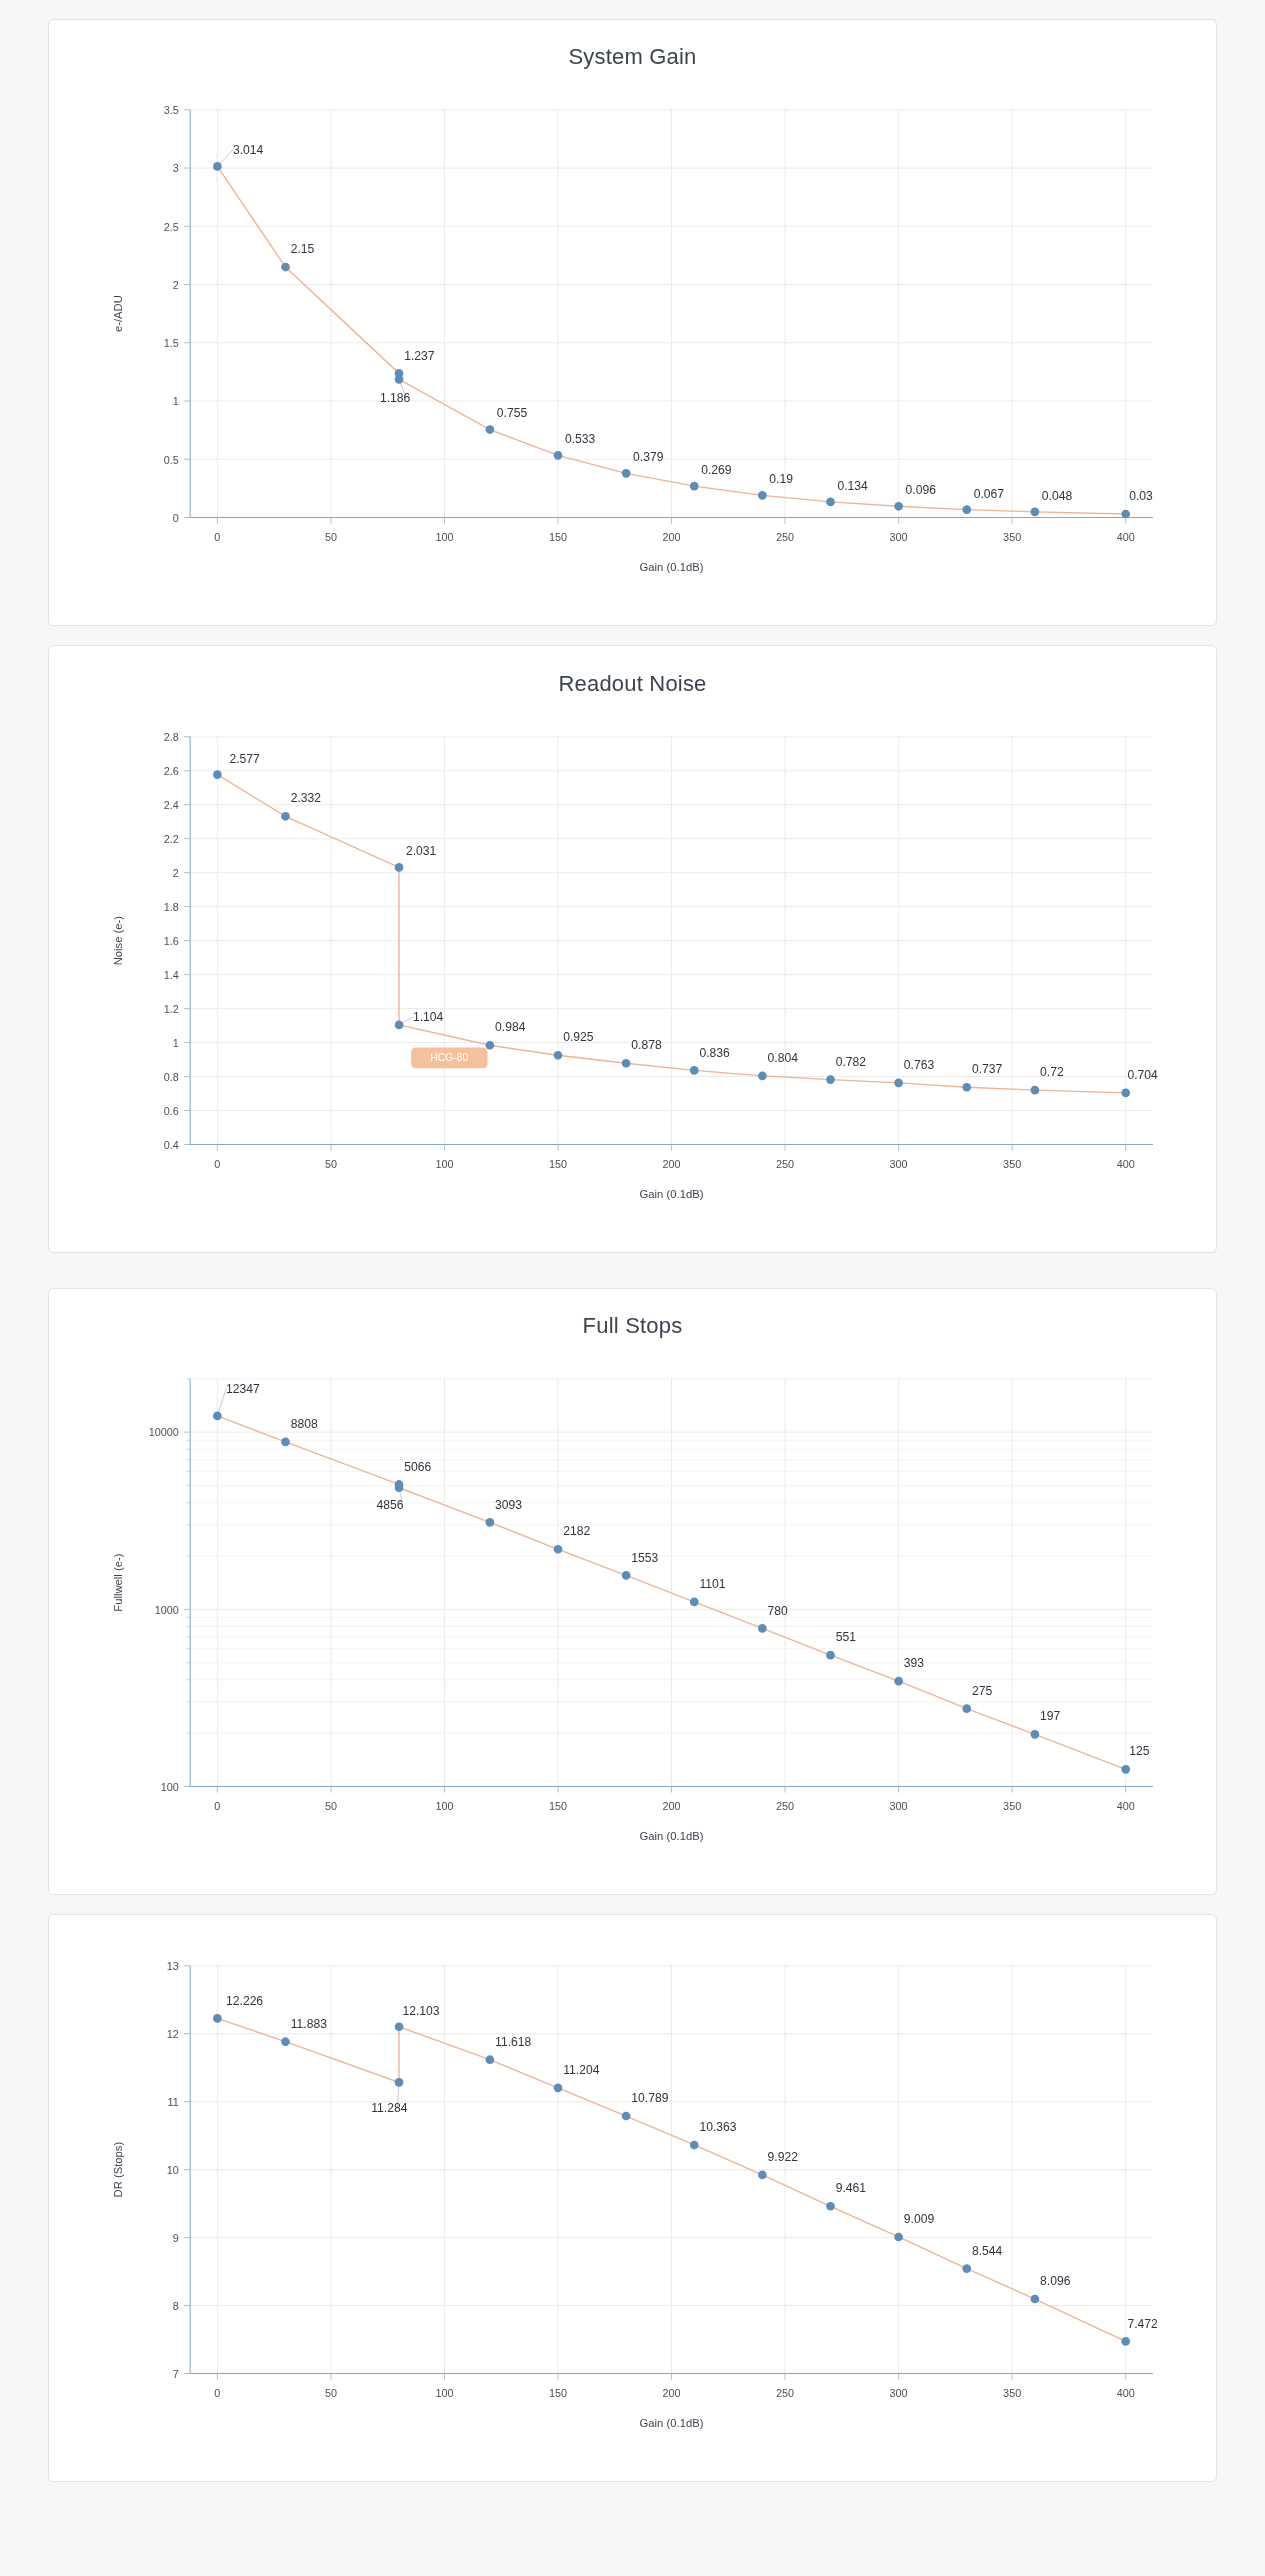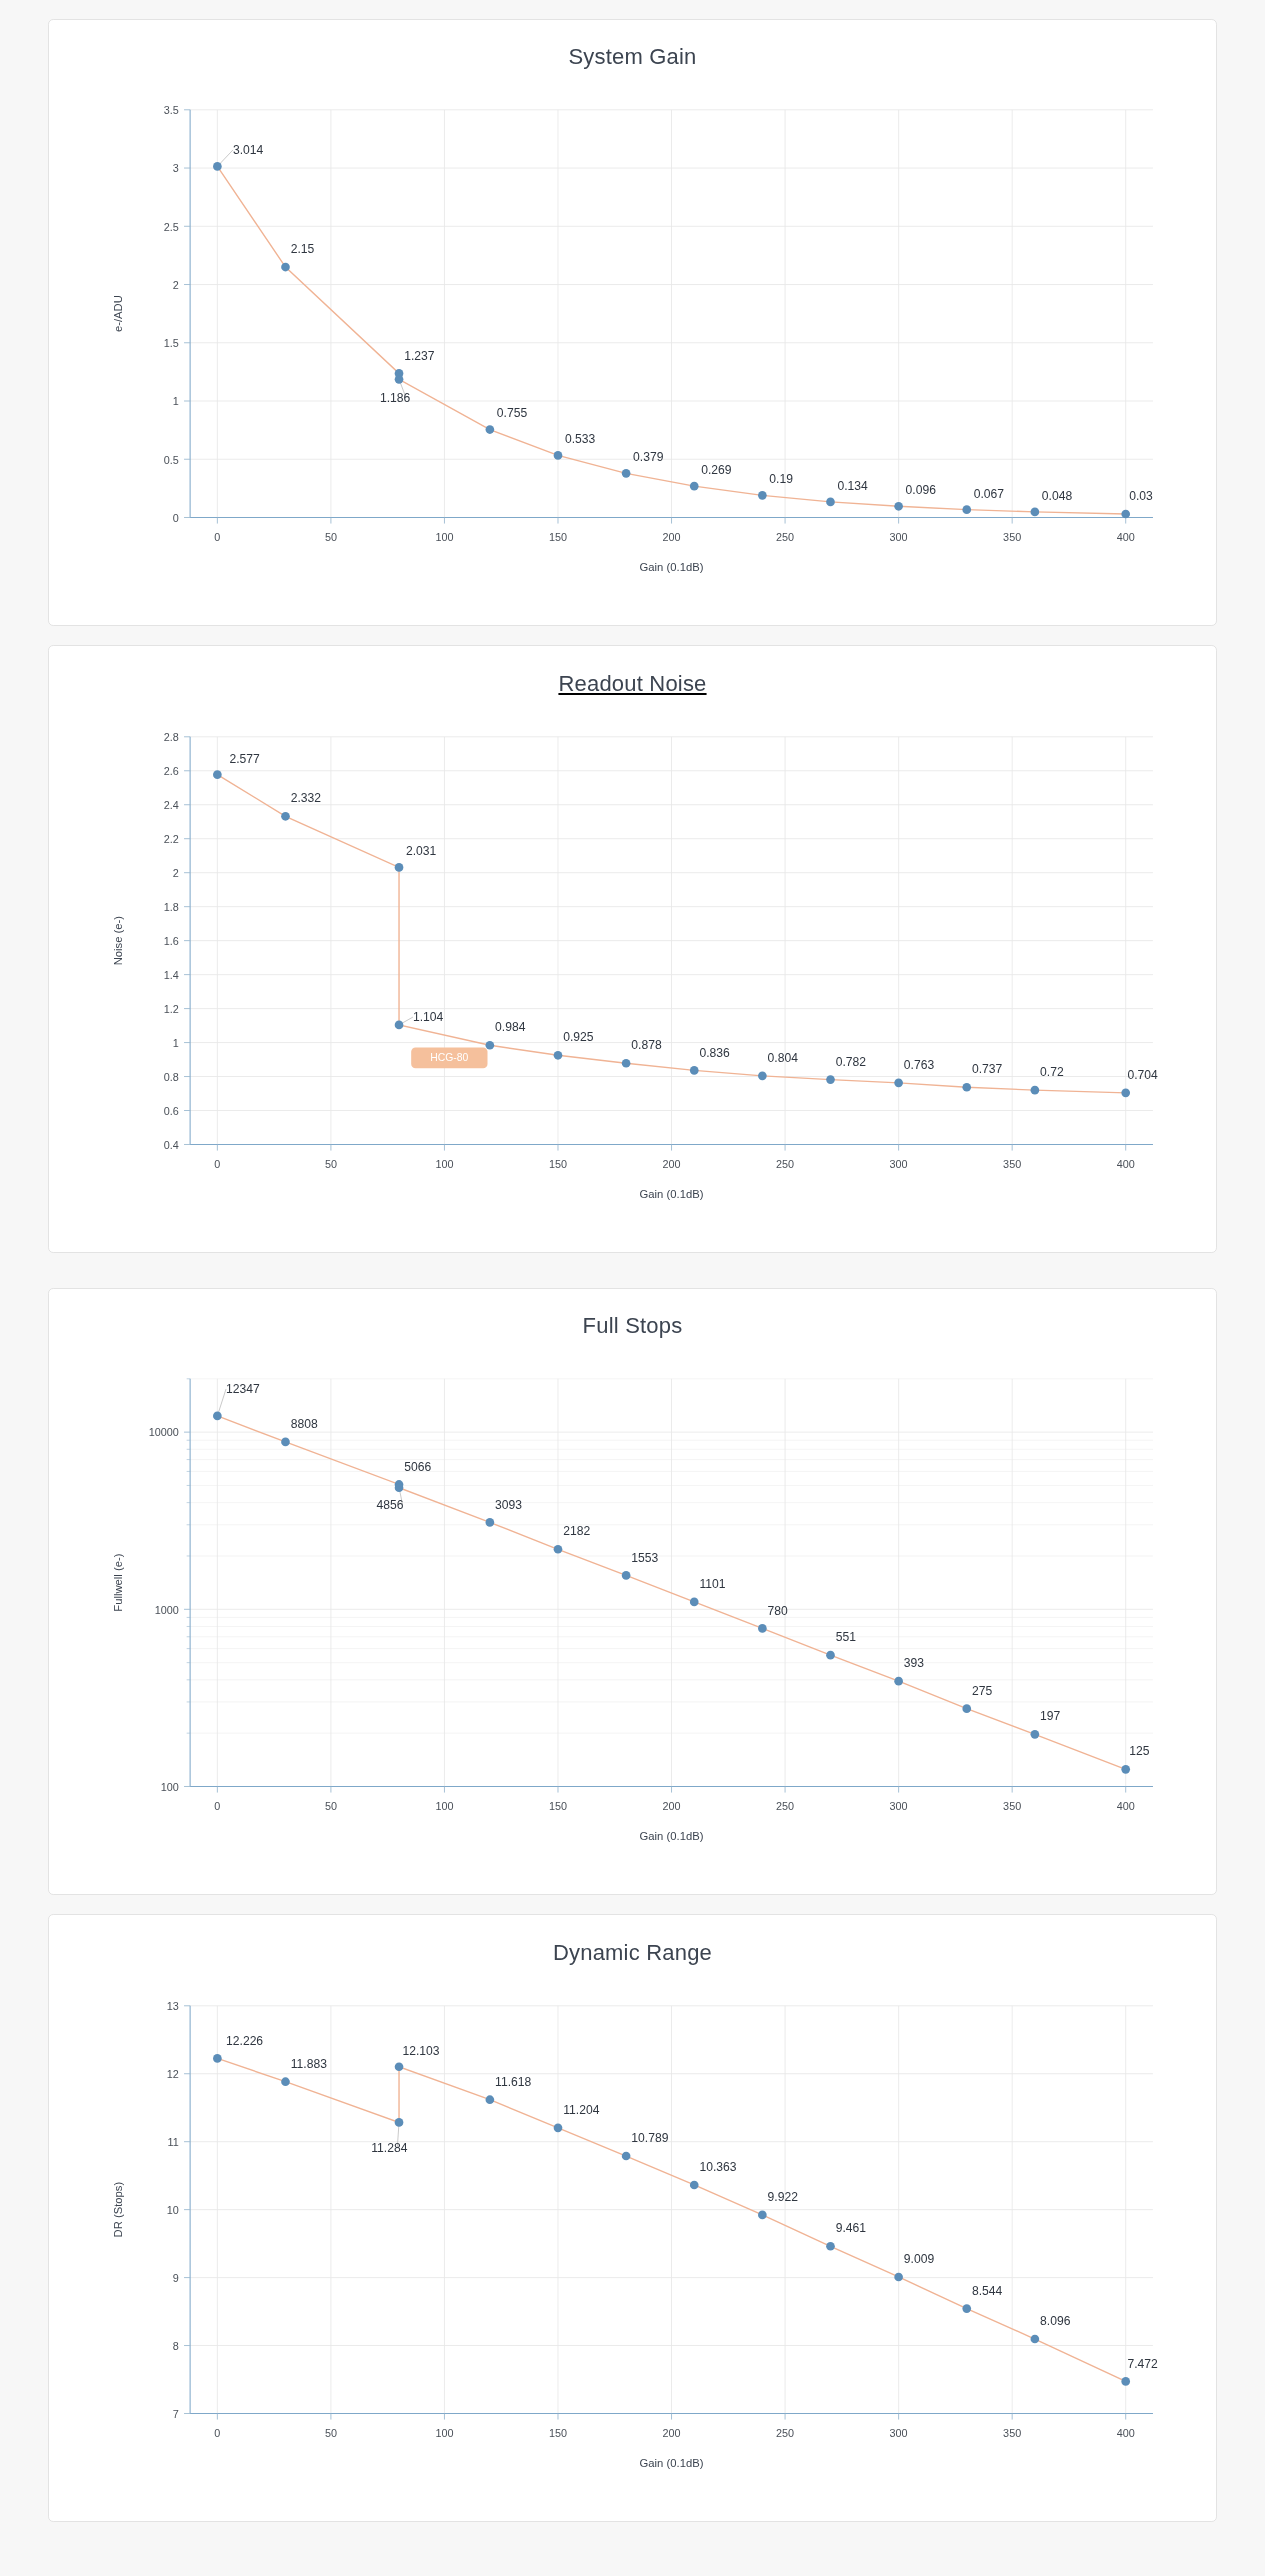--- a/index.html
+++ b/index.html
@@ -14,21 +14,21 @@
     background: #f7f7f7;
     padding: 19px 48px 26px 48px;
   }
   .card {
     background: #ffffff;
     border: 0.9px solid #e3e3e3;
     border-radius: 5.2px;
     margin-bottom: 19px;
     padding: 15.6px 8.7px 12px 8.7px;
   }
-  .card.gap-after { margin-bottom: 35px; text-decoration: underline; }
+  .card.gap-after { margin-bottom: 35px; }
   .chart-title {
     text-align: center;
     font-size: 22px;
     color: #3c4450;
     font-weight: 400;
     letter-spacing: 0.2px;
     margin: 8.7px 0 5.2px 0;
   }
   .plot-wrap { width: 100%; display: flex; justify-content: center; }
   svg { display: block; }
@@ -360,21 +360,20 @@
           <circle cx="1045.330188679245" cy="420.26350526098196" r="5" class="marker"></circle>
           <text x="1129.867924528302" y="433.85340193011587" class="pt-label" text-anchor="start">197</text>
           <circle cx="1123.867924528302" cy="449.85340193011587" r="5" class="marker"></circle>
           <text x="1232.5849056603774" y="474.205513965652" class="pt-label" text-anchor="start">125</text>
           <circle cx="1228.5849056603774" cy="490.205513965652" r="5" class="marker"></circle>
         </svg>
     </div>
   </div>
 
   <div class="card">
-    <div class="chart-title">Dynamic Range</div>
     <div class="plot-wrap">
       <svg id="svg-3" width="1145" height="538" viewBox="0 0 1320 620">
           <line x1="181.41509433962264" y1="40" x2="181.41509433962264" y2="510" class="grid-line"></line>
           <line x1="312.311320754717" y1="40" x2="312.311320754717" y2="510" class="grid-line"></line>
           <line x1="443.20754716981133" y1="40" x2="443.20754716981133" y2="510" class="grid-line"></line>
           <line x1="574.1037735849056" y1="40" x2="574.1037735849056" y2="510" class="grid-line"></line>
           <line x1="705" y1="40" x2="705" y2="510" class="grid-line"></line>
           <line x1="835.8962264150944" y1="40" x2="835.8962264150944" y2="510" class="grid-line"></line>
           <line x1="966.7924528301886" y1="40" x2="966.7924528301886" y2="510" class="grid-line"></line>
           <line x1="1097.6886792452829" y1="40" x2="1097.6886792452829" y2="510" class="grid-line"></line>

